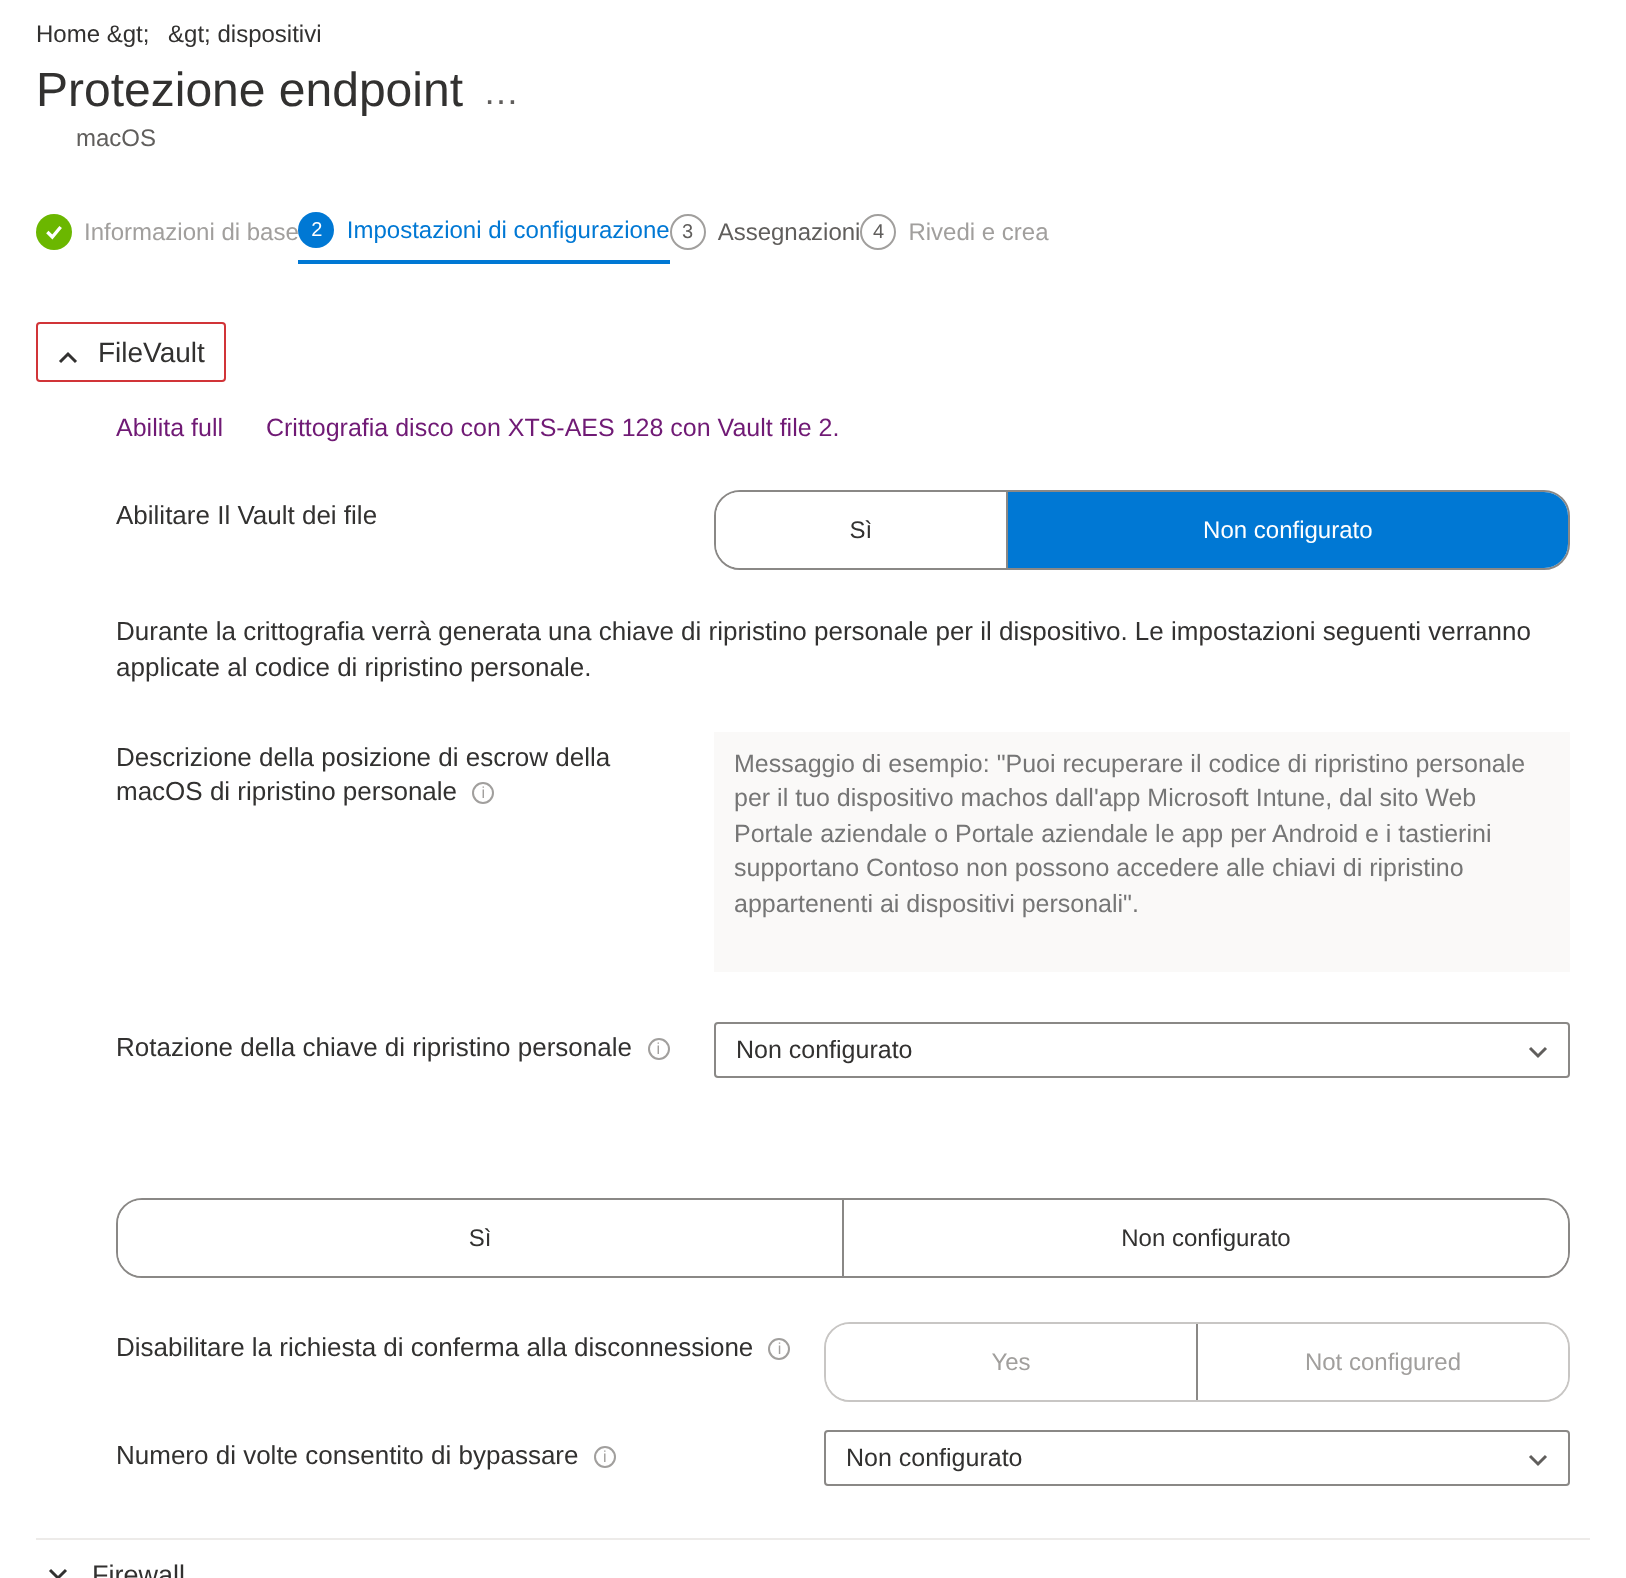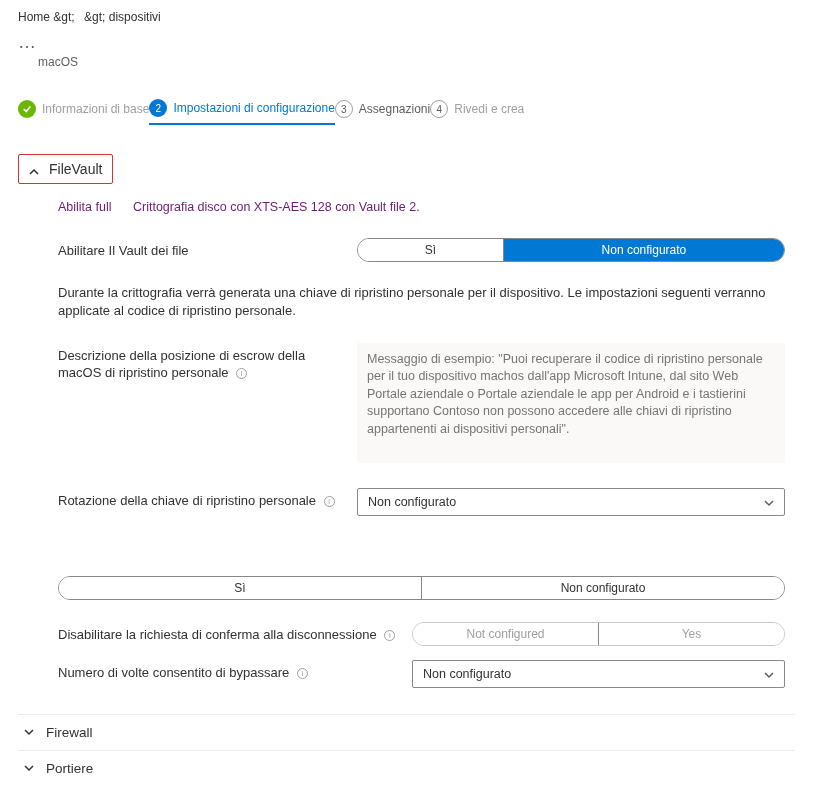--- a/index.html
+++ b/index.html
@@ -105,21 +105,21 @@
       line-height: 1.4;
       margin-bottom: 22px;
     }
     .desc-block {
       font-size: 12.5px; color:#701a75; line-height:1.45;
       margin-bottom: 22px;
     }
     .pill-group {
       display: flex;
       width: 100%;
-      height: 24px;
+      height: 40px;
       border: 1px solid #8a8886;
       border-radius: 13px;
       overflow: hidden;
     }
     .pill-group .pill {
       flex: 1;
       display: flex;
       align-items: center;
       justify-content: center;
       font-size: 12px;
@@ -176,20 +176,21 @@
 
 
 
 <div class="breadcrumb">
   <span>Home &amp;gt;</span>
   <span>&amp;gt; dispositivi</span>
 </div>
 
 
 <div class="page-title-row">
+  <h1 class="page-title">Protezione endpoint</h1>
   <span class="page-actions">…</span>
 </div>
 <div class="page-subtitle">macOS</div>
 
 
 <div class="wizard">
   <div class="wizard-step step-done">
     <span class="step-icon">
       <svg viewBox="0 0 12 12">
           <path d="M2 6 L5 9 L10 3" stroke="#fff" stroke-width="2" fill="none"></path>
@@ -282,22 +283,22 @@
     </div>
   </div>
 
   <div class="row tight-row">
     <div class="label-col" style="width:340px">
       <span>Disabilitare la richiesta di conferma alla disconnessione</span>
       <span class="info">i</span>
     </div>
     <div class="control-col">
       <div class="pill-group disabled">
+        <div class="pill">Yes</div>
         <div class="pill">Not configured</div>
-        <div class="pill">Yes</div>
       </div>
     </div>
   </div>
 
   <div class="row">
     <div class="label-col" style="width:340px">
       <span>Numero di volte consentito di bypassare</span>
       <span class="info">i</span>
     </div>
     <div class="control-col">

